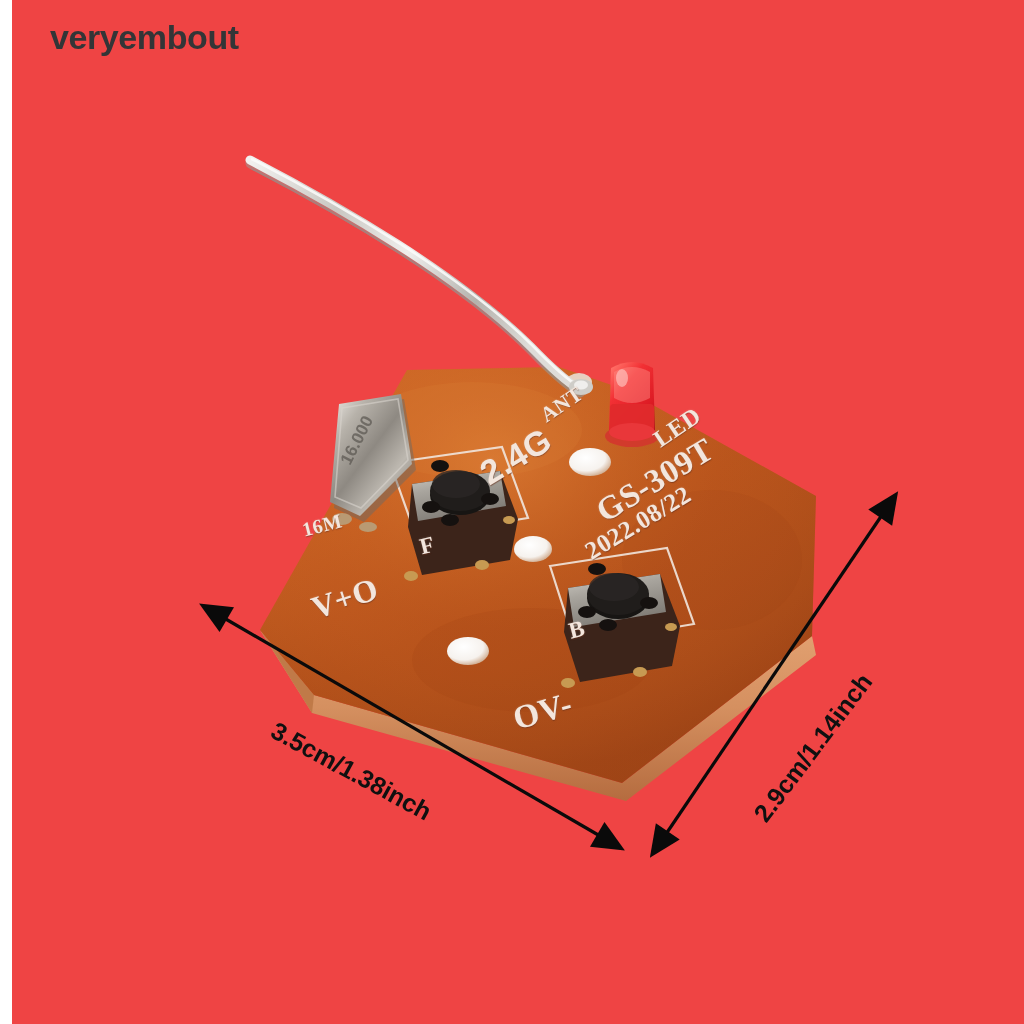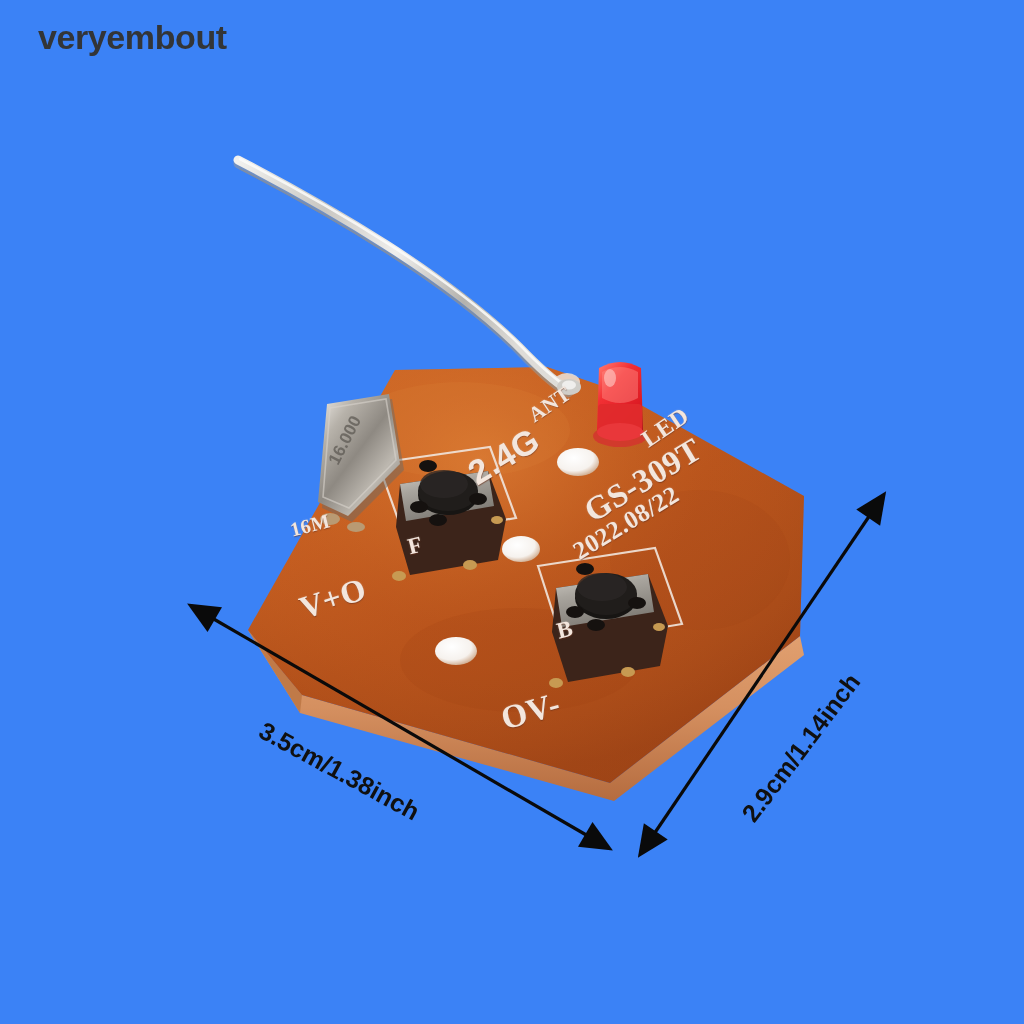--- a/index.html
+++ b/index.html
@@ -3,21 +3,21 @@
 <meta charset="utf-8">
 <style>
   html,body{margin:0;padding:0;}
   body{
     width:1024px;height:1024px;
     background:#ffffff;
     font-family:"Liberation Sans", sans-serif;
     overflow:hidden;
     position:relative;
   }
-  .stage{position:absolute;inset:0;background:#3b82f6;}
+  .stage{position:absolute;inset:0;background:#ef4444;margin-left:12px;}
 
   
   .watermark{
     position:absolute;left:38px;top:18px;
     font-size:34px;font-weight:bold;
     color:#333537;letter-spacing:-0.4px;
     font-family:"Liberation Sans", sans-serif;
     white-space:nowrap;
   }
 

